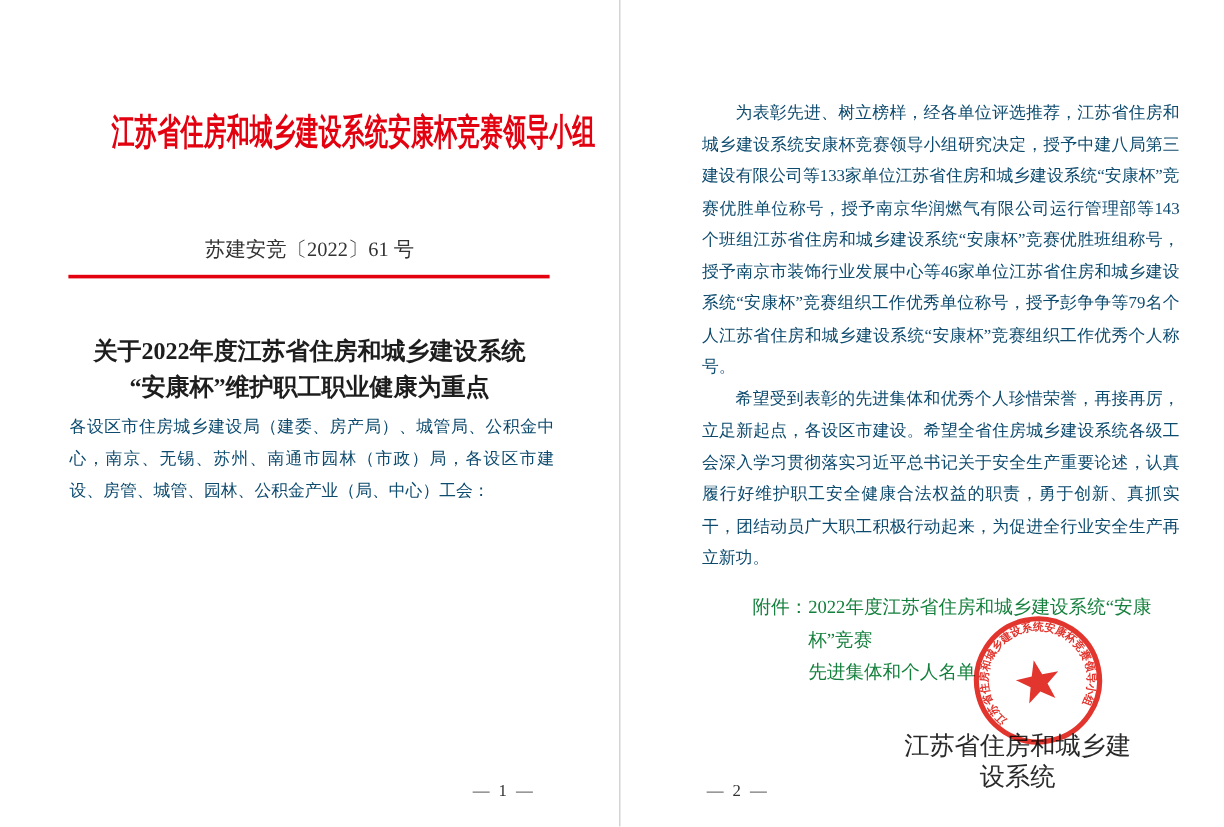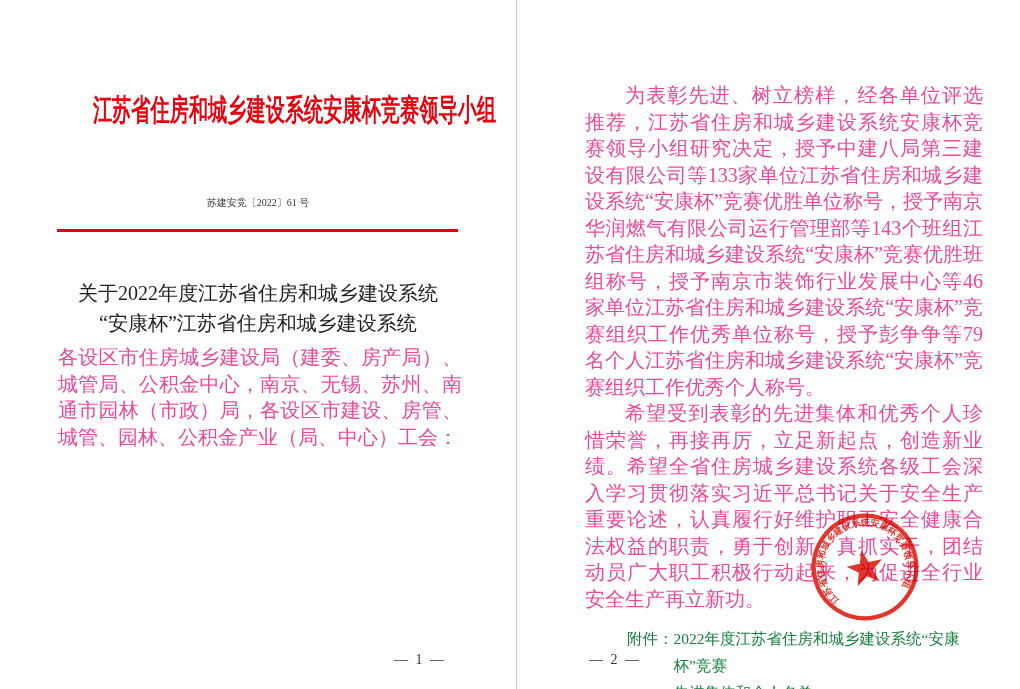--- a/index.html
+++ b/index.html
@@ -11,25 +11,25 @@
   #page1{left:0;width:516px;}
   #page2{left:517px;width:503px;}
   #divider{position:absolute;left:516px;top:0;width:1px;height:689px;background:#c9c9c9;}
 
   
   .issuer-title{
     position:absolute;top:90px;left:0;width:100%;text-align:center;
     font-size:30px;font-weight:bold;color:#e3000f;white-space:nowrap;
     transform:scaleX(0.64);transform-origin:50% 50%;letter-spacing:0px;
   }
-  .doc-number{position:absolute;top:196px;left:0;width:100%;text-align:center;font-size:10px;color:#333;}
+  .doc-number{position:absolute;top:196px;left:0;width:100%;text-align:center;font-size:17px;color:#333;}
   .red-rule{position:absolute;top:229px;left:57px;width:401px;height:2.5px;background:#e3000f;}
   .doc-title{position:absolute;top:278px;left:20px;width:476px;text-align:center;
-    font-size:20px;font-weight:normal;line-height:30px;color:#1d1d1d;}
-  .body-text{font-size:20px;line-height:26.5px;text-align:justify;text-justify:inter-character;color:#ec4899;}
+    font-size:20px;font-weight:bold;line-height:30px;color:#1d1d1d;}
+  .body-text{font-size:14px;line-height:26.5px;text-align:justify;text-justify:inter-character;color:#0c4a6e;}
   #p1-body{position:absolute;top:344px;left:58px;width:404px;}
   .indent{text-indent:2em;}
   .page-no{position:absolute;top:652px;font-size:14px;color:#333;letter-spacing:2px;white-space:nowrap;}
   #p1-no{right:70px;}
   #p2-no{left:72px;}
 
   
   #p2-flow{position:absolute;top:82px;left:68px;width:398px;}
   .attachment{display:flex;margin-top:13px;padding-left:42px;line-height:27px;font-size:15.5px;color:#15803d;}
   .att-label{white-space:nowrap;}
@@ -47,34 +47,34 @@
 
   <div class="page" id="page1">
     <div class="issuer-title">江苏省住房和城乡建设系统安康杯竞赛领导小组</div>
 
     <div class="doc-number">苏建安竞〔2022〕61 号</div>
 
     <div class="red-rule"></div>
 
     <div class="doc-title">
       <div>关于2022年度江苏省住房和城乡建设系统</div>
-      <div>“安康杯”江苏省住房和城乡建设系统</div>
+      <div>“安康杯”维护职工职业健康为重点</div>
     </div>
 
     <div class="body-text" id="p1-body">
       <div>各设区市住房城乡建设局（建委、房产局）、城管局、公积金中心，南京、无锡、苏州、南通市园林（市政）局，各设区市建设、房管、城管、园林、公积金产业（局、中心）工会：</div>
     </div>
 
     <div class="page-no" id="p1-no">— 1 —</div>
   </div>
 
   <div class="page" id="page2">
     <div id="p2-flow">
       <div class="body-text indent">为表彰先进、树立榜样，经各单位评选推荐，江苏省住房和城乡建设系统安康杯竞赛领导小组研究决定，授予中建八局第三建设有限公司等133家单位江苏省住房和城乡建设系统“安康杯”竞赛优胜单位称号，授予南京华润燃气有限公司运行管理部等143个班组江苏省住房和城乡建设系统“安康杯”竞赛优胜班组称号，授予南京市装饰行业发展中心等46家单位江苏省住房和城乡建设系统“安康杯”竞赛组织工作优秀单位称号，授予彭争争等79名个人江苏省住房和城乡建设系统“安康杯”竞赛组织工作优秀个人称号。</div>
-      <div class="body-text indent">希望受到表彰的先进集体和优秀个人珍惜荣誉，再接再厉，立足新起点，创造新业绩。希望全省住房城乡建设系统各级工会深入学习贯彻落实习近平总书记关于安全生产重要论述，认真履行好维护职工安全健康合法权益的职责，勇于创新、真抓实干，团结动员广大职工积极行动起来，为促进全行业安全生产再立新功。</div>
+      <div class="body-text indent">希望受到表彰的先进集体和优秀个人珍惜荣誉，再接再厉，立足新起点，各设区市建设。希望全省住房城乡建设系统各级工会深入学习贯彻落实习近平总书记关于安全生产重要论述，认真履行好维护职工安全健康合法权益的职责，勇于创新、真抓实干，团结动员广大职工积极行动起来，为促进全行业安全生产再立新功。</div>
 
       <div class="attachment">
         <span class="att-label">附件：</span>
         <span>
           <span style="display:block">2022年度江苏省住房和城乡建设系统“安康杯”竞赛</span>
           <span style="display:block">先进集体和个人名单</span>
         </span>
       </div>
 
       <div class="signature">

